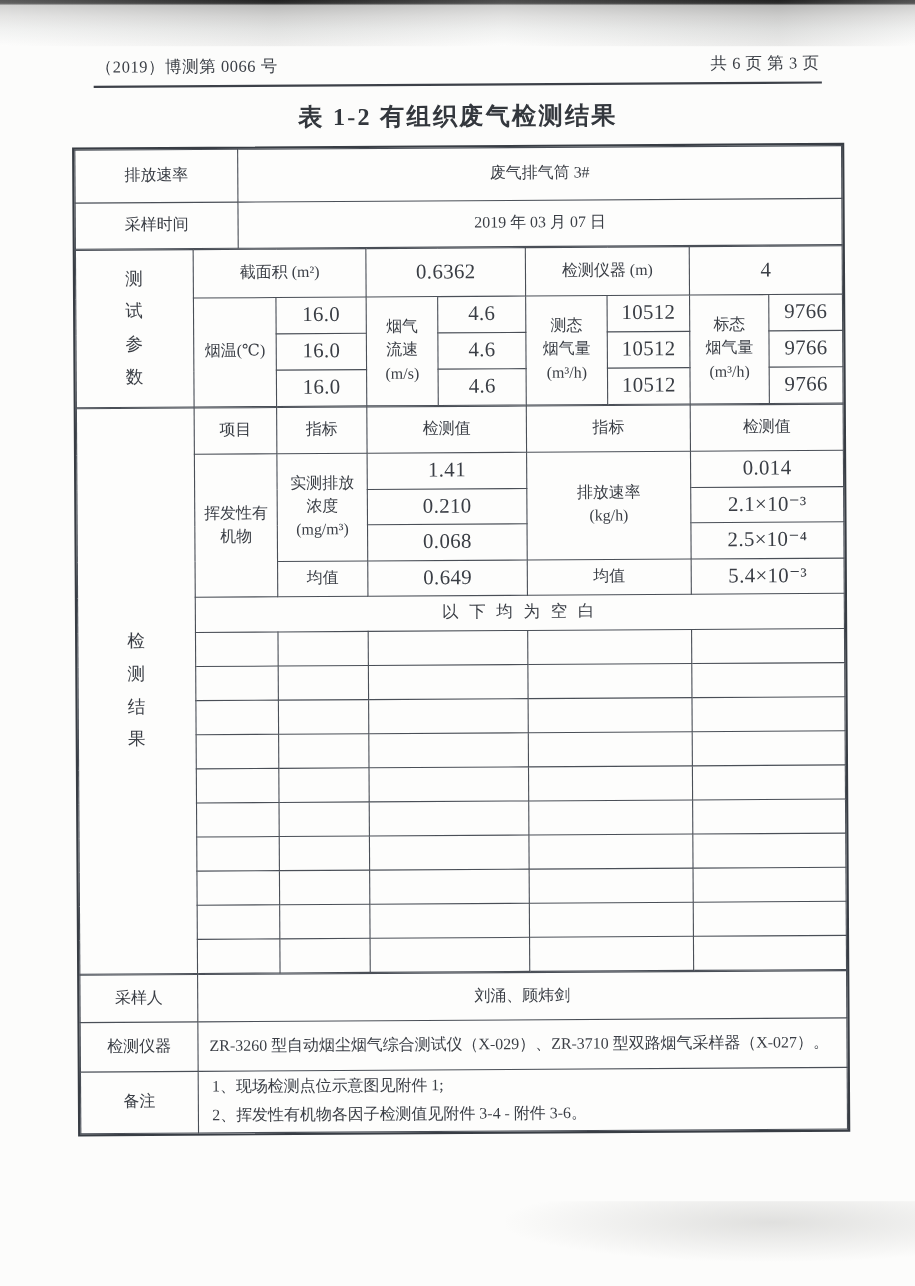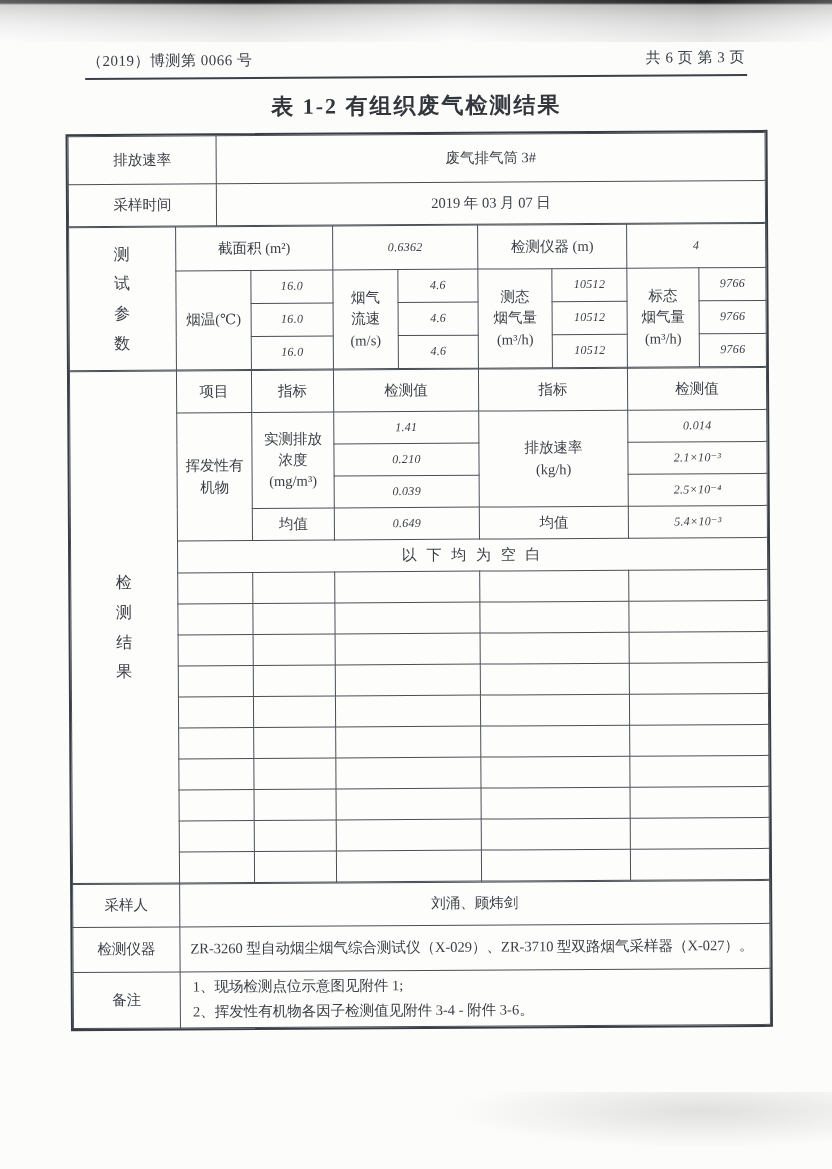--- a/index.html
+++ b/index.html
@@ -39,21 +39,21 @@
   .tbl-wrap{ border:2px solid #383d44; background:rgba(255,255,255,.35); }
   table{ border-collapse:collapse; table-layout:fixed; width:100%; }
   td{
     border:1px solid #4a4f57; text-align:center; vertical-align:middle;
     font-size:14.5px; padding:2px 3px; line-height:1.45; color:var(--ink,#3a3e45);
     overflow:hidden;
   }
   .band{ border-top:1px solid #4a4f57; }
   .pre{ white-space:pre-line;text-align:center; }
   .vlabel{ white-space:pre-line; font-size:16px; line-height:1.85; letter-spacing:1px; }
-  .num{ font-size:12px; letter-spacing:.3px;font-style:italic; }
+  .num{ font-size:19px; letter-spacing:.3px; }
   .blank-note{ letter-spacing:.65em; padding-left:.65em; font-size:15px; }
   .left{ text-align:left; padding-left:10px; }
   .remark{ text-align:left; padding-left:12px; line-height:1.75; font-size:14.5px; }
   .empty-row td{ height:31px; }
 </style>
 </head>
 <body style="--ink: #3a3e45; background: rgb(252, 252, 251);">
 
 <div class="scan-top"></div>
 <div class="scan-smudge"></div>
@@ -170,21 +170,21 @@
         <td class="num">1.41</td>
         <td rowspan="3" class="pre">排放速率
 (kg/h)</td>
         <td class="num">0.014</td>
       </tr>
       <tr style="height:32px">
         <td class="num">0.210</td>
         <td class="num">2.1×10⁻³</td>
       </tr>
       <tr style="height:32px">
-        <td class="num">0.039</td>
+        <td class="num">0.068</td>
         <td class="num">2.5×10⁻⁴</td>
       </tr>
       <tr style="height:32px">
         <td>均值</td>
         <td class="num">0.649</td>
         <td>均值</td>
         <td class="num">5.4×10⁻³</td>
       </tr>
       <tr style="height:32px">
         <td colspan="5" class="blank-note">以下均为空白</td>

